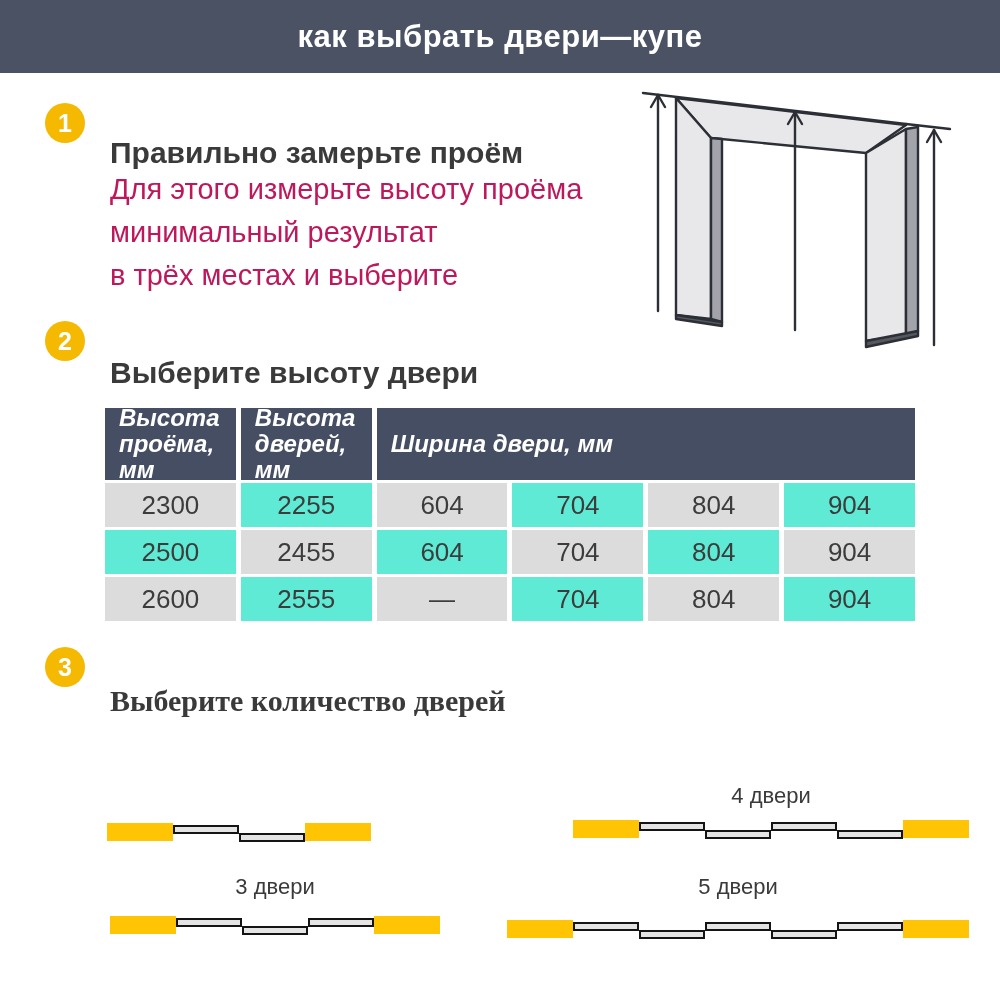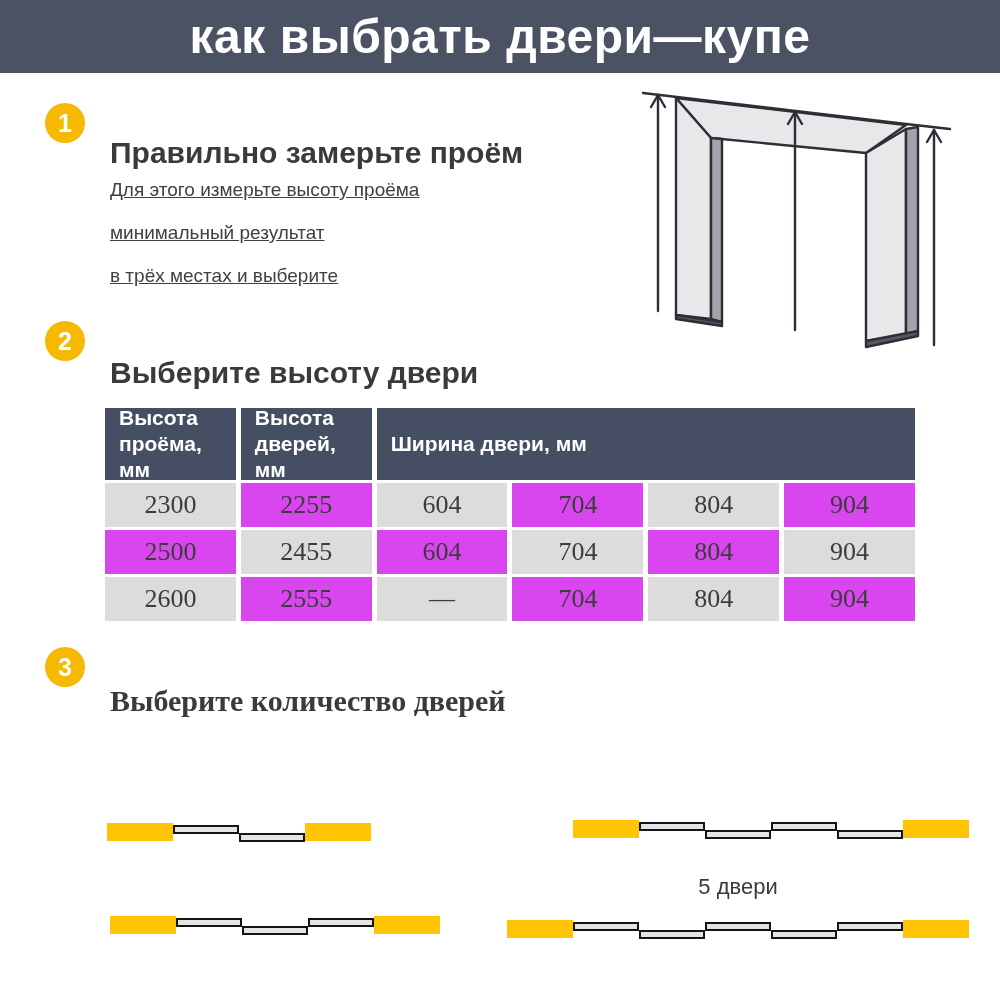--- a/index.html
+++ b/index.html
@@ -3,40 +3,40 @@
 <meta charset="utf-8">
 <style>
   html,body{margin:0;padding:0;background:#ffffff;}
   .canvas{position:relative;width:1000px;height:1000px;background:#ffffff;overflow:hidden;
           font-family:"Liberation Sans","DejaVu Sans",sans-serif;color:#3c3c3c;}
   .abs{position:absolute;}
 
   
   .banner{left:0;top:0;width:1000px;height:73px;background:#4a5264;
           display:flex;align-items:center;justify-content:center;}
-  .banner-title{color:#ffffff;font-size:48px;font-weight:bold;letter-spacing:.5px;}
+  .banner-title{color:#ffffff;font-size:31px;font-weight:bold;letter-spacing:.5px;}
 
   
   .badge{width:40px;height:40px;border-radius:50%;background:#f4b900;
          display:flex;align-items:center;justify-content:center;
          color:#ffffff;font-size:25px;font-weight:bold;}
 
   .step-title{font-size:30px;font-weight:bold;color:#3a3a3a;white-space:nowrap;}
-  .step-body{font-size:19px;line-height:43px;color:#404040;white-space:nowrap;text-decoration:underline;}
+  .step-body{font-size:29px;line-height:43px;color:#be185d;white-space:nowrap;}
 
   
   .door-table{left:105px;top:408px;width:810px;display:grid;
               grid-template-columns:repeat(6,1fr);
               grid-template-rows:72px 44px 44px 44px;gap:3px 5px;}
-  .th{background:#454e62;color:#ffffff;font-weight:bold;font-size:21px;line-height:26px;
-      display:flex;align-items:center;padding-left:14px;padding-right:6px;}
+  .th{background:#454e62;color:#ffffff;font-weight:bold;font-size:24px;line-height:26px;
+      display:flex;align-items:center;padding-left:14px;padding-right:6px;font-style:italic;}
   .th-span4{grid-column:3 / span 4;}
-  .td{display:flex;align-items:center;justify-content:center;font-size:26px;color:#3c3c3c;font-family:Liberation Serif, serif;}
+  .td{display:flex;align-items:center;justify-content:center;font-size:26px;color:#3c3c3c;}
   .g{background:#dcdcdc;}
-  .w{background:#d946ef;}
+  .w{background:#5eead4;}
 
   
   .diagram{height:30px;}
   .wall{position:absolute;top:1px;width:66px;height:18px;background:#ffc403;}
   .panel{position:absolute;width:66px;height:9px;background:#e4e4e4;
          border:2px solid #141414;box-sizing:border-box;}
   .up{top:3px;} .down{top:11px;}
   .diagram-label{font-size:22px;color:#3a3a3a;text-align:center;}
 </style>
 </head>
@@ -128,29 +128,31 @@
   </div>
   <div class="abs step-title" style="left:110px;top:684px;font-family:Liberation Serif, serif;">Выберите количество дверей</div>
 
   <div class="abs diagram" style="left:107px;top:822px;width:264px;">
     <div class="wall" style="left:0;"></div>
     <div class="panel up" style="left:66px;"></div>
     <div class="panel down" style="left:132px;"></div>
     <div class="wall" style="left:198px;"></div>
   </div>
 
+  <div class="abs diagram-label" style="left:573px;top:783px;width:396px;">4 двери</div>
   <div class="abs diagram" style="left:573px;top:819px;width:396px;">
     <div class="wall" style="left:0;"></div>
     <div class="panel up" style="left:66px;"></div>
     <div class="panel down" style="left:132px;"></div>
     <div class="panel up" style="left:198px;"></div>
     <div class="panel down" style="left:264px;"></div>
     <div class="wall" style="left:330px;"></div>
   </div>
 
+  <div class="abs diagram-label" style="left:110px;top:874px;width:330px;">3 двери</div>
   <div class="abs diagram" style="left:110px;top:915px;width:330px;">
     <div class="wall" style="left:0;"></div>
     <div class="panel up" style="left:66px;"></div>
     <div class="panel down" style="left:132px;"></div>
     <div class="panel up" style="left:198px;"></div>
     <div class="wall" style="left:264px;"></div>
   </div>
 
   <div class="abs diagram-label" style="left:507px;top:874px;width:462px;">5 двери</div>
   <div class="abs diagram" style="left:507px;top:919px;width:462px;">

